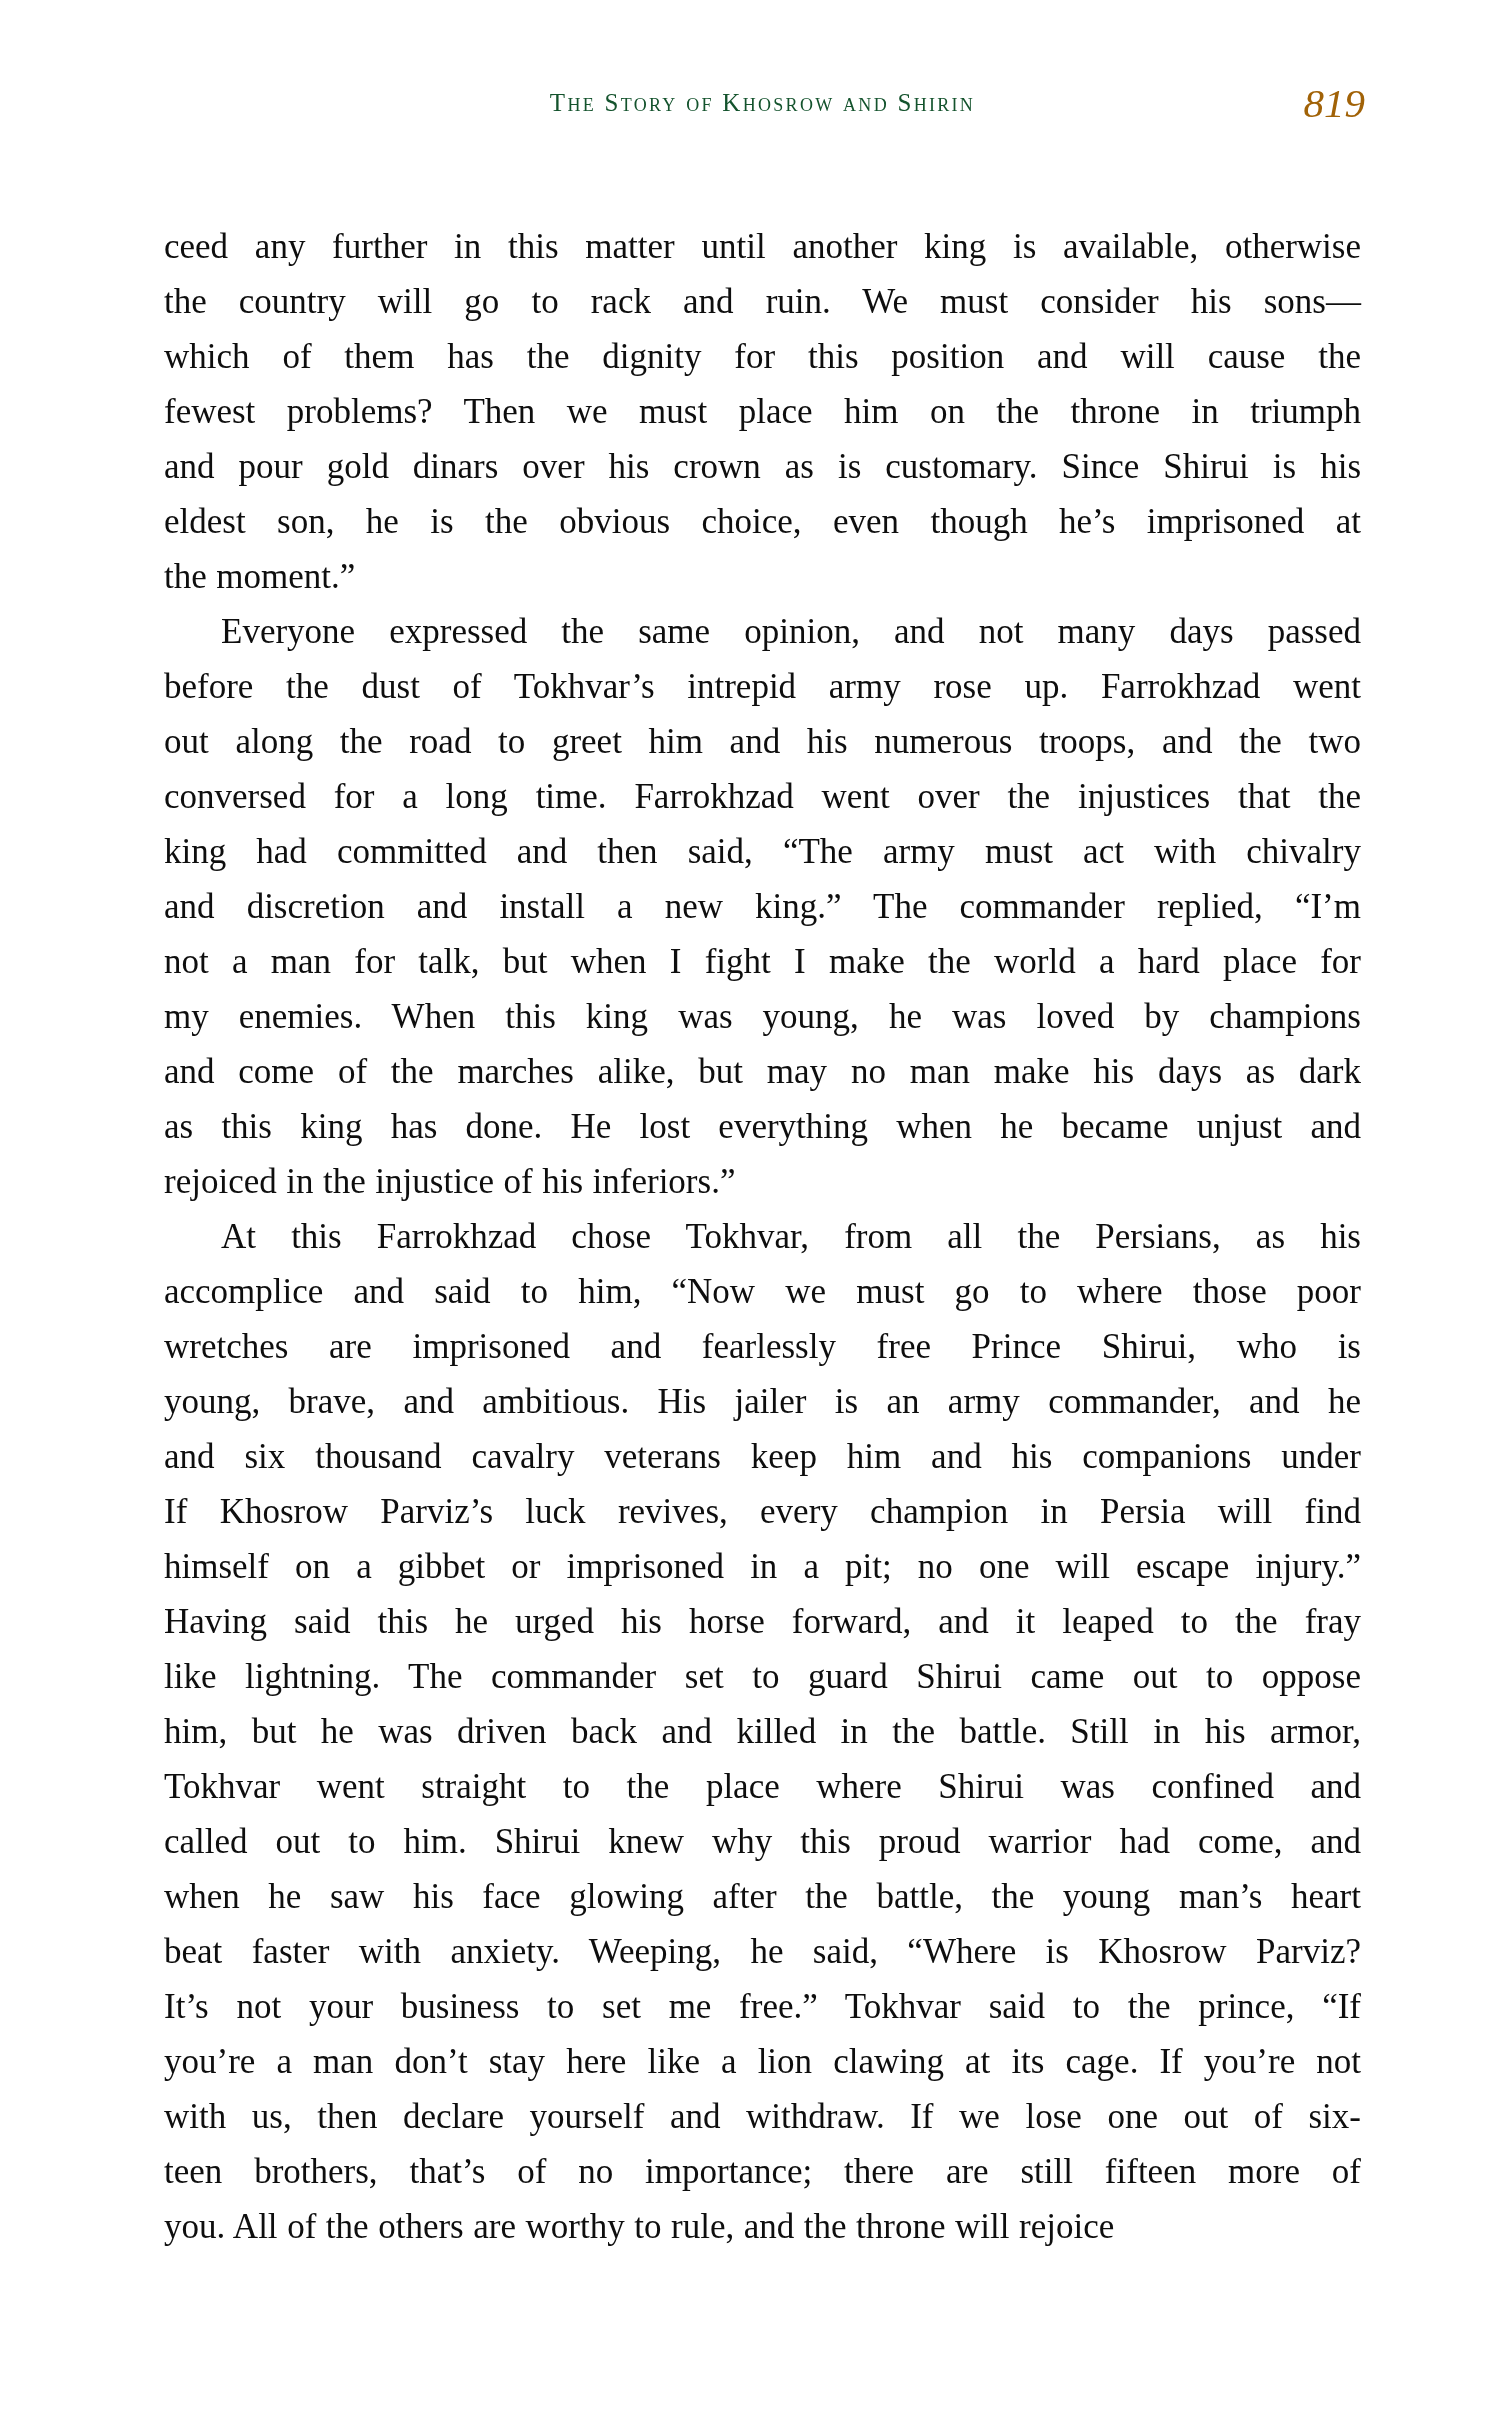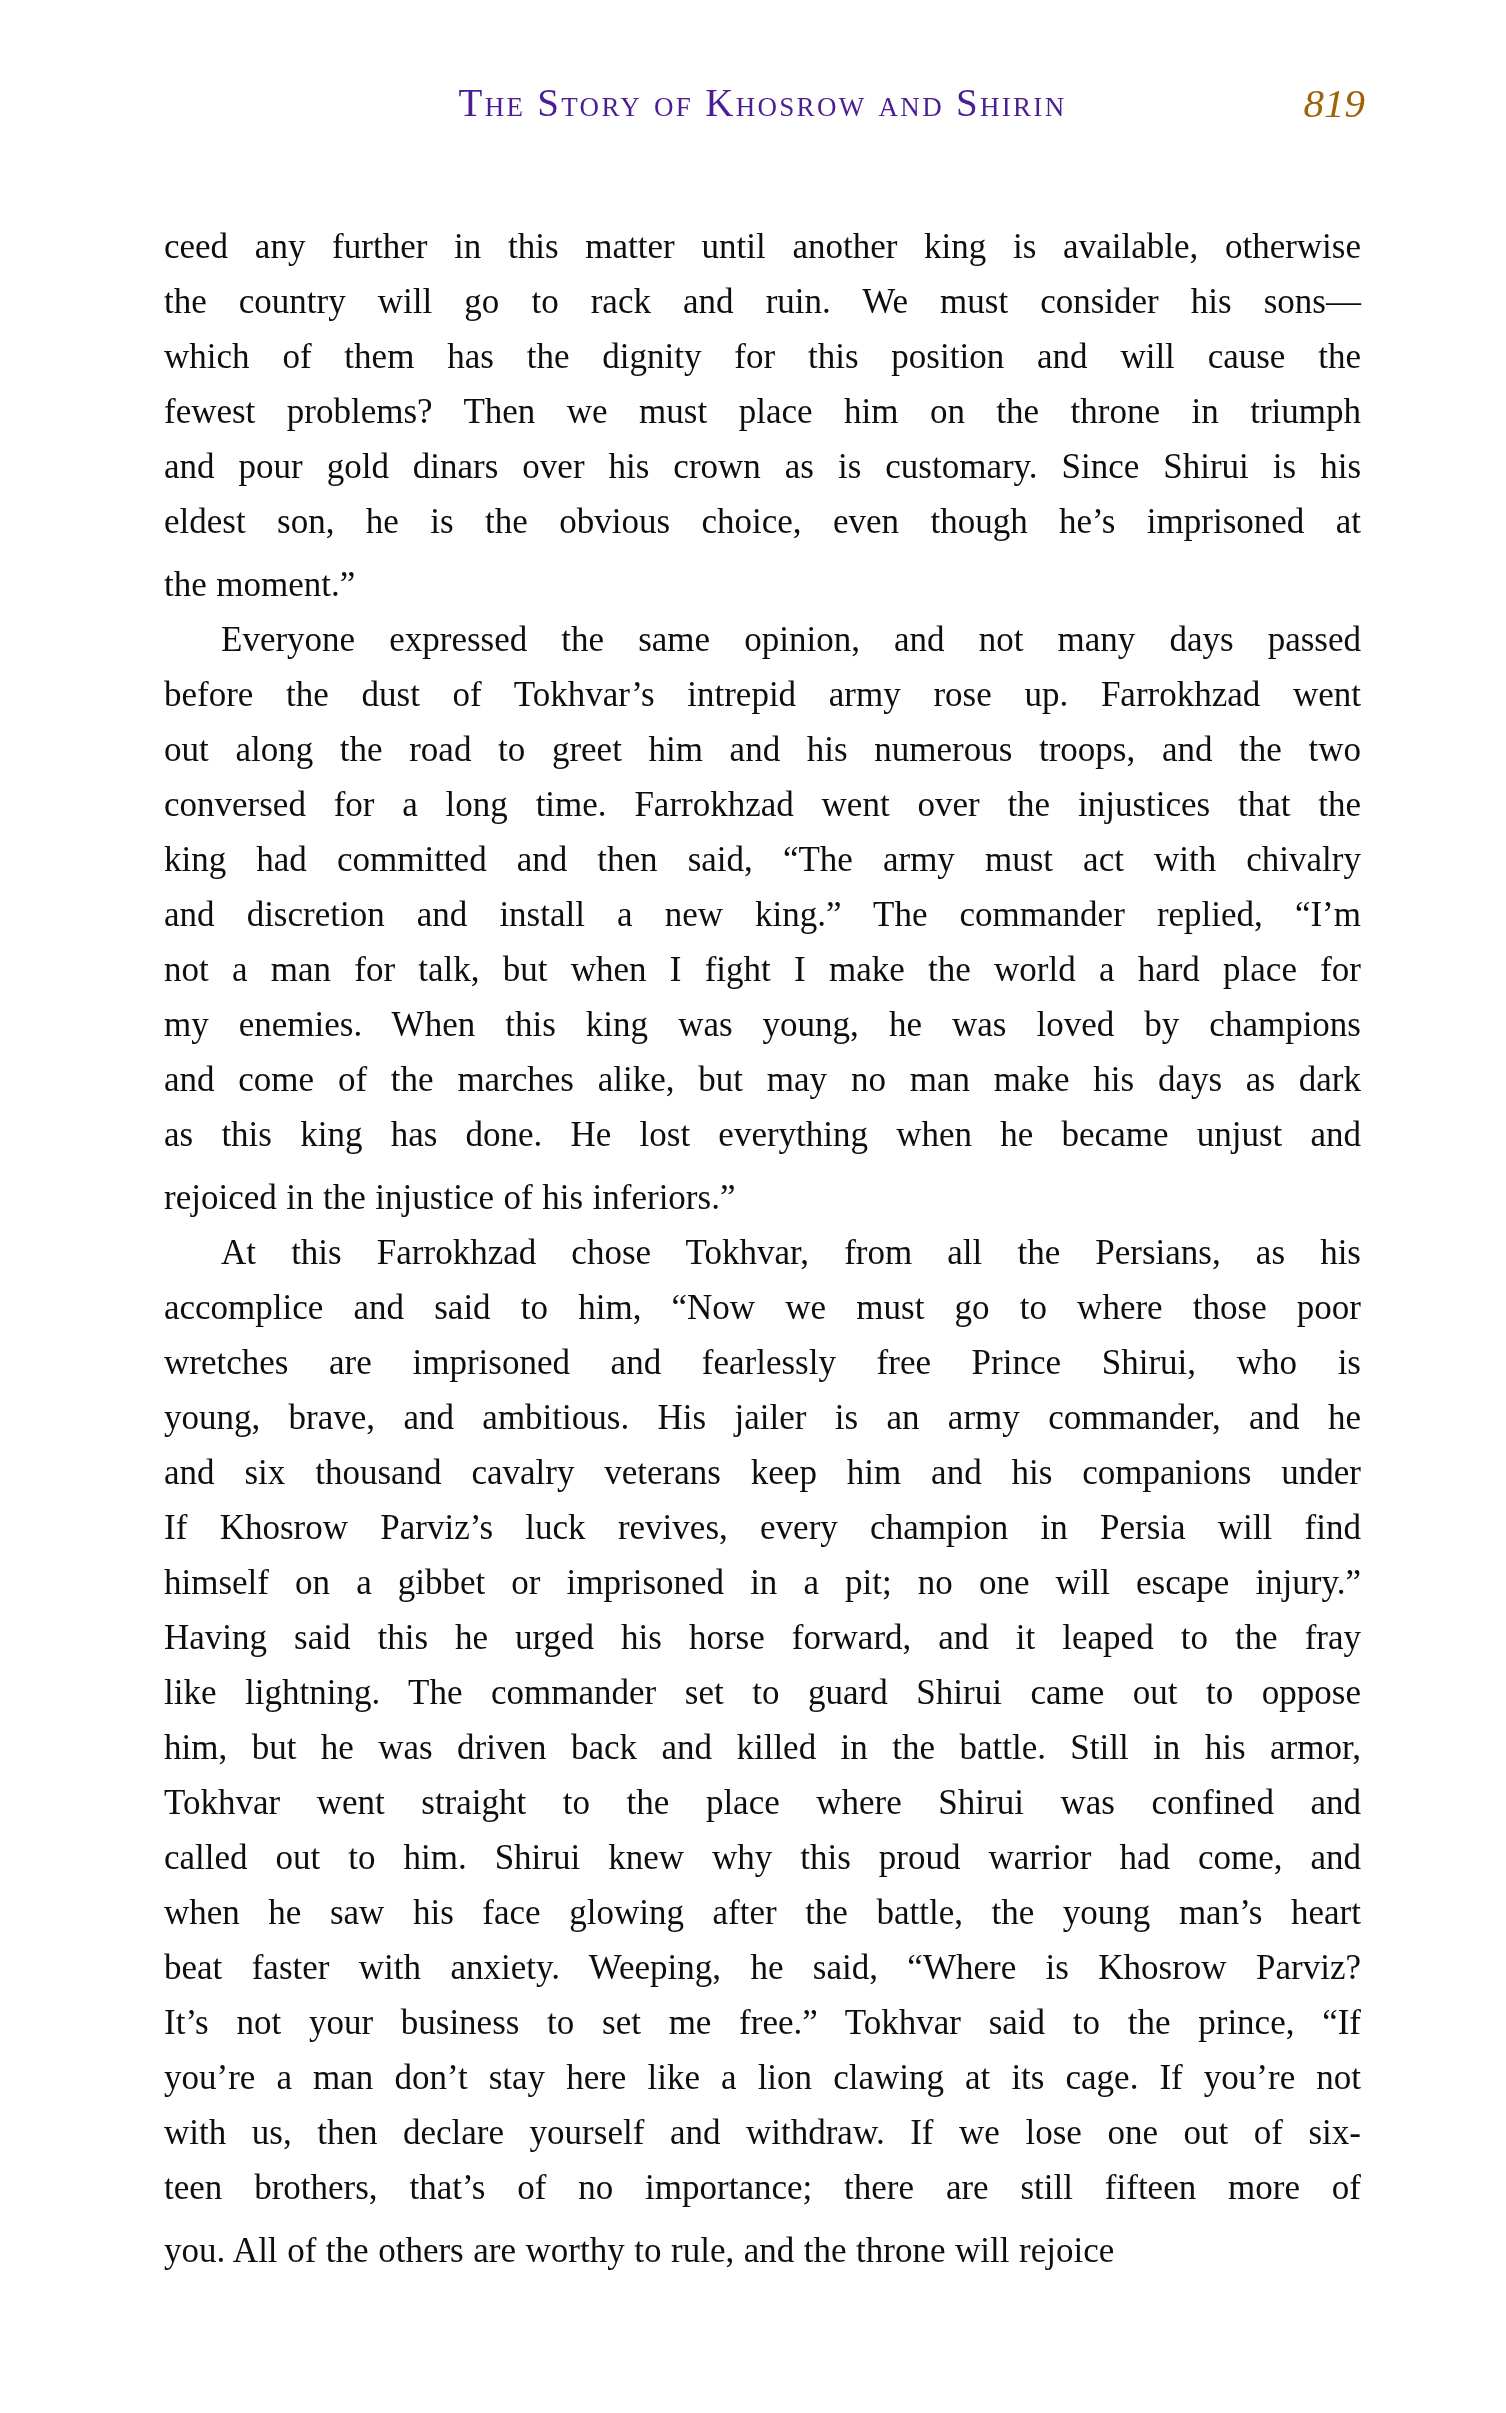--- a/index.html
+++ b/index.html
@@ -23,24 +23,24 @@
     width: 1197px;
     height: 47px;
   }
   .running-title {
     position: absolute;
     left: 0;
     right: 0;
     top: 0;
     text-align: center;
     font-variant: small-caps;
-    font-size: 39px;
+    font-size: 25px;
     line-height: 44px;
     letter-spacing: 2.3px;
-    color: #4c1d95;
+    color: #14532d;
     white-space: nowrap;
   }
   .page-number {
     position: absolute;
     right: -3.9px;
     top: 0;
     font-style: italic;
     font-size: 41px;
     line-height: 44px;
     color: #a16207;
@@ -54,21 +54,20 @@
   .text-line {
     font-size: 35px;
     line-height: 55px;
     text-align: justify;
     text-align-last: justify;
     white-space: normal;
     word-spacing: 0.8px;
   }
   .text-line.para-end {
     text-align-last: left;
-    margin-top: 8px;
   }
   .text-line.indent {
     text-indent: 57px;
   }
 </style>
 </head>
 <body>
 
 <div class="page">
   <div class="page-header">

